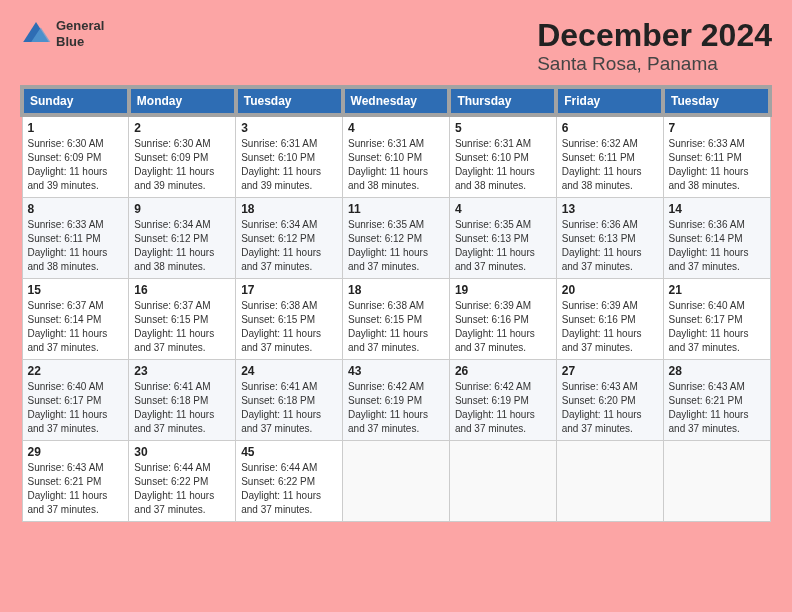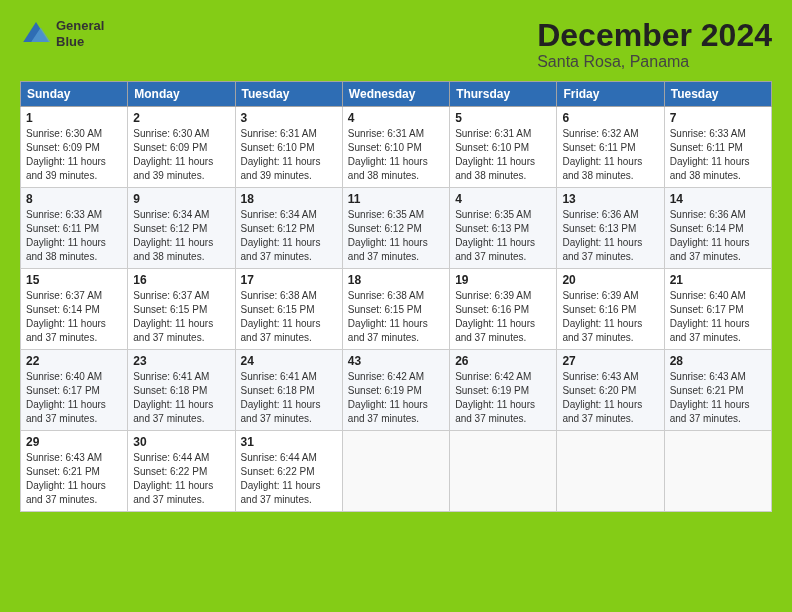--- a/index.html
+++ b/index.html
@@ -7,21 +7,21 @@
       font-family: Arial, sans-serif;
       background: #fff;
       width: 792px;
       height: 612px;
       overflow: hidden;
     }
     .page {
       width: 792px;
       height: 612px;
       padding: 18px 20px 10px 20px;
-      background: #84cc16;
+      background: #fca5a5;
     }
     .header {
       display: flex;
       justify-content: space-between;
       align-items: flex-start;
       margin-bottom: 10px;
     }
     .logo {
       display: flex;
       align-items: center;
@@ -40,36 +40,36 @@
     .title-block {
       text-align: left;
     }
     .month-title {
       font-size: 32px;
       font-weight: bold;
       color: #222;
       line-height: 1.1;
     }
     .subtitle {
-      font-size: 16px;
+      font-size: 19px;
       color: #444;
     }
     .calendar {
       width: 100%;
       border-collapse: collapse;
       table-layout: fixed;
     }
     .calendar th {
       background: #2e6db4;
       color: #fff;
       font-size: 12px;
       font-weight: bold;
       text-align: left;
       padding: 5px 6px;
-      border: 1px solid #a3a3a3;
+      border: 4px solid #a3a3a3;
     }
     .calendar td {
       border: 1px solid #ccc;
       vertical-align: top;
       padding: 4px 5px;
       font-size: 9.5px;
       color: #333;
       background: #fff;
       height: 78px;
     }
@@ -339,21 +339,21 @@
 and 37 minutes.</div>
           </td>
           <td>
             <span class="day-num">30</span>
             <div class="day-info" style="white-space: pre-line;">Sunrise: 6:44 AM
 Sunset: 6:22 PM
 Daylight: 11 hours
 and 37 minutes.</div>
           </td>
           <td>
-            <span class="day-num">31</span>
+            <span class="day-num">45</span>
             <div class="day-info" style="white-space: pre-line;">Sunrise: 6:44 AM
 Sunset: 6:22 PM
 Daylight: 11 hours
 and 37 minutes.</div>
           </td>
           <td class="empty"></td>
           <td class="empty"></td>
           <td class="empty"></td>
           <td class="empty"></td>
         </tr>

